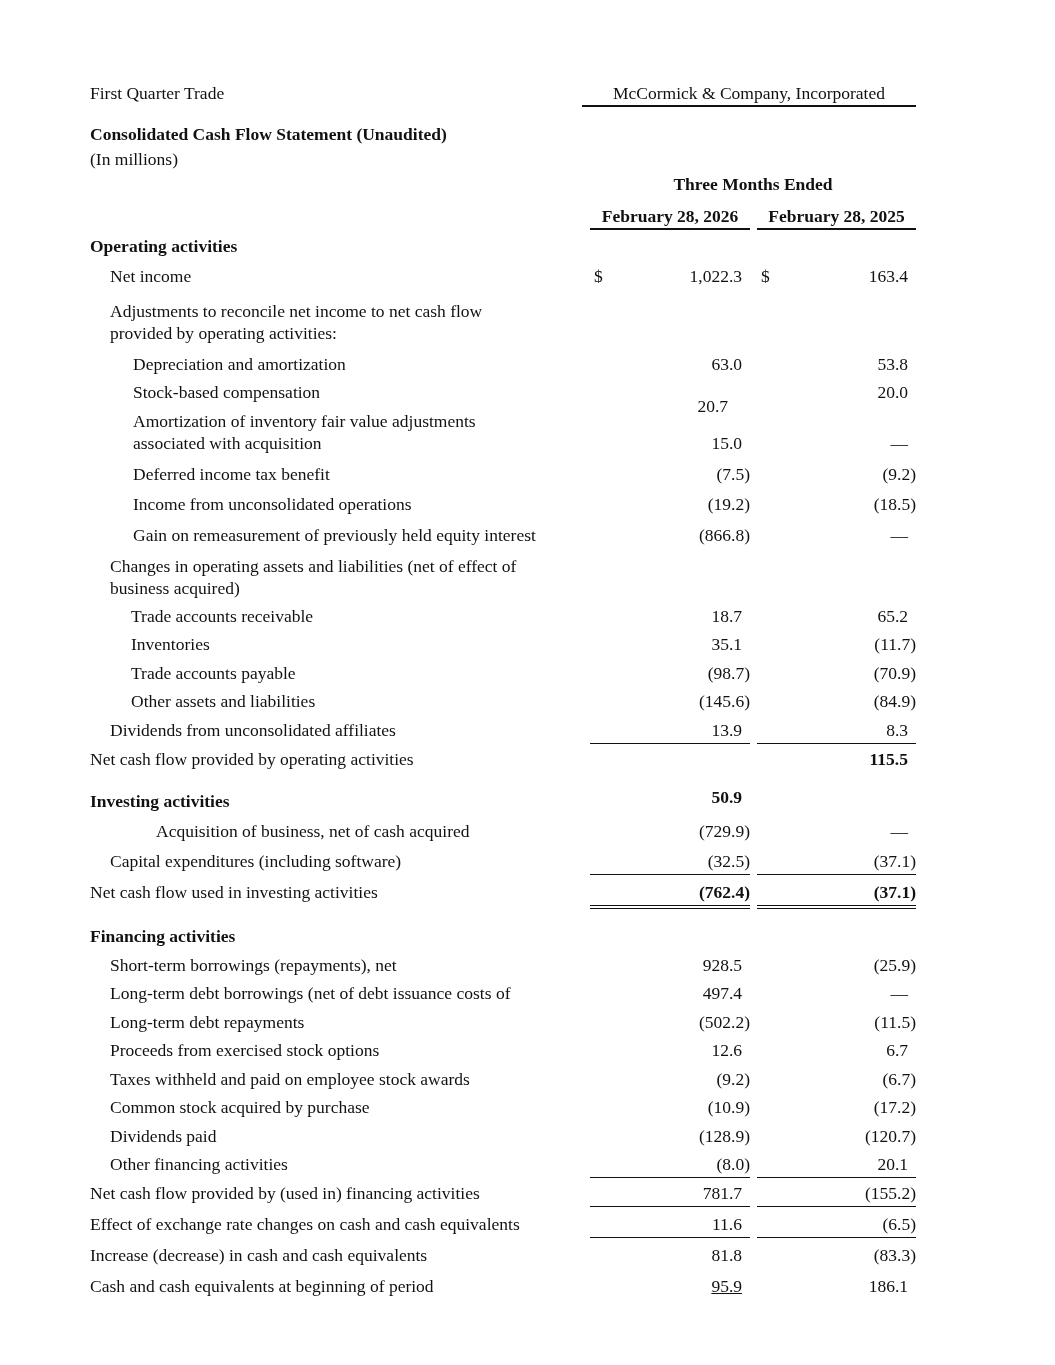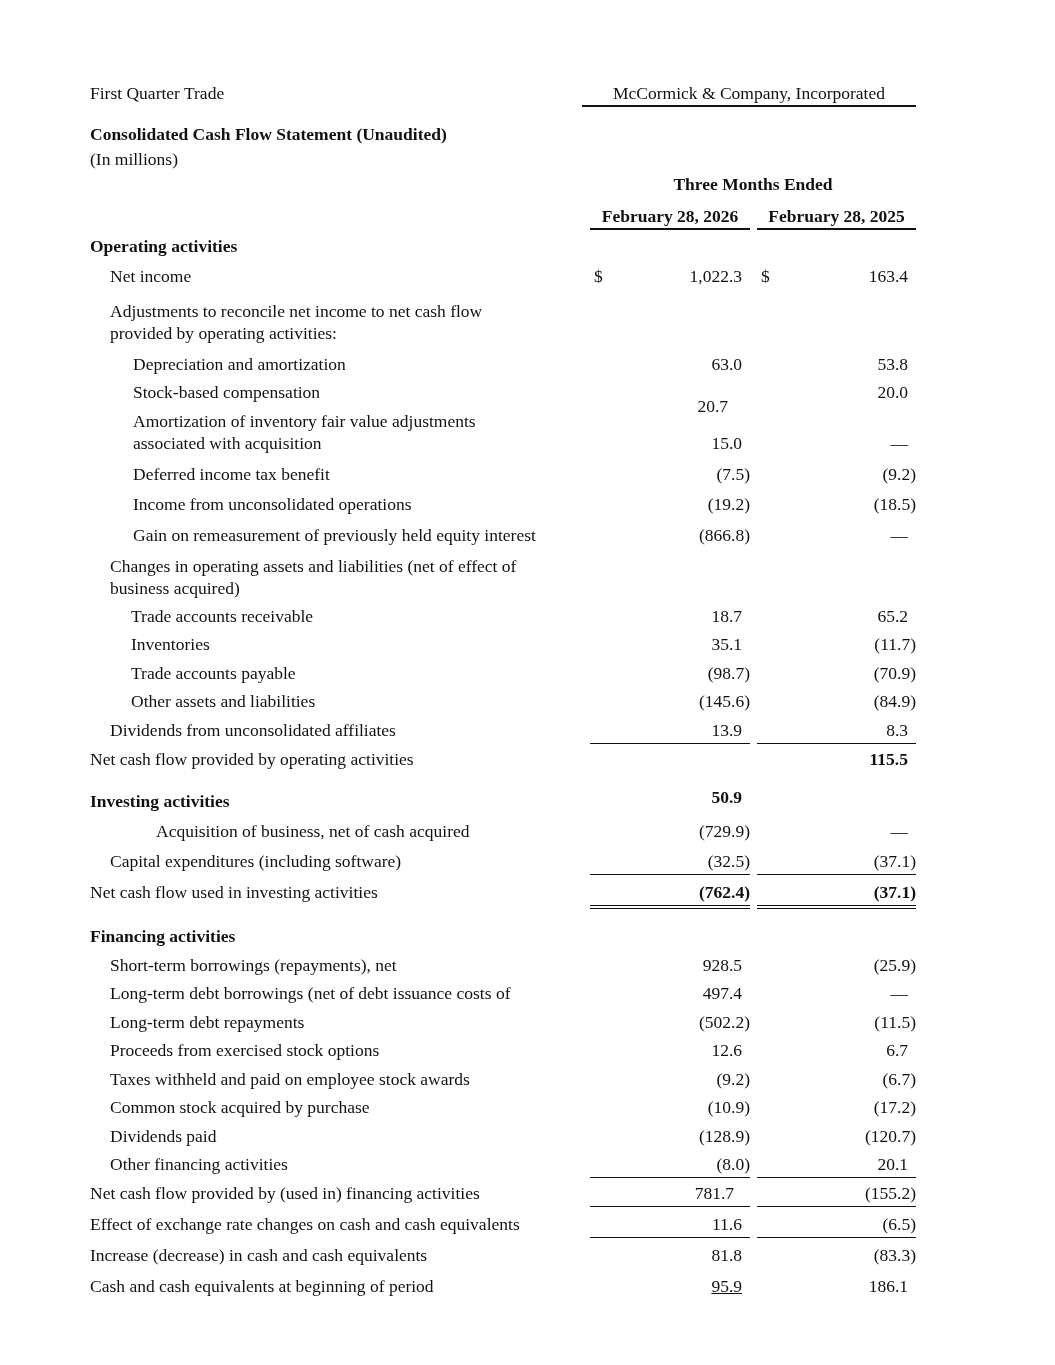--- a/index.html
+++ b/index.html
@@ -250,21 +250,21 @@
       <div class="abs" style="left: 590px; width: 160px; top: 1153px; height: 24px; border-bottom: 1.5px solid rgb(17, 17, 17);">
         <span style="position: absolute; right: 0px;">(8.0)</span>
       </div>
       <div class="abs" style="left: 757px; width: 159px; top: 1153px; height: 24px; border-bottom: 1.5px solid rgb(17, 17, 17);">
         <span style="position: absolute; right: 8px;">20.1</span>
       </div>
     </div>
     <div>
       <div class="abs" style="left: 90px; top: 1182px;">Net cash flow provided by (used in) financing activities</div>
       <div class="abs" style="left: 590px; width: 160px; top: 1182px; height: 24px; border-bottom: 1.5px solid rgb(17, 17, 17);">
-        <span style="position: absolute; right: 16px; text-align: center;">781.7</span>
+        <span style="position: absolute; right: 8px; text-align: center;">781.7</span>
       </div>
       <div class="abs" style="left: 757px; width: 159px; top: 1182px; height: 24px; border-bottom: 1.5px solid rgb(17, 17, 17);">
         <span style="position: absolute; right: 0px;">(155.2)</span>
       </div>
     </div>
     <div>
       <div class="abs" style="left: 90px; top: 1213px;">Effect of exchange rate changes on cash and cash equivalents</div>
       <div class="abs" style="left: 590px; width: 160px; top: 1213px; height: 24px; border-bottom: 1.5px solid rgb(17, 17, 17);">
         <span style="position: absolute; right: 8px;">11.6</span>
       </div>

